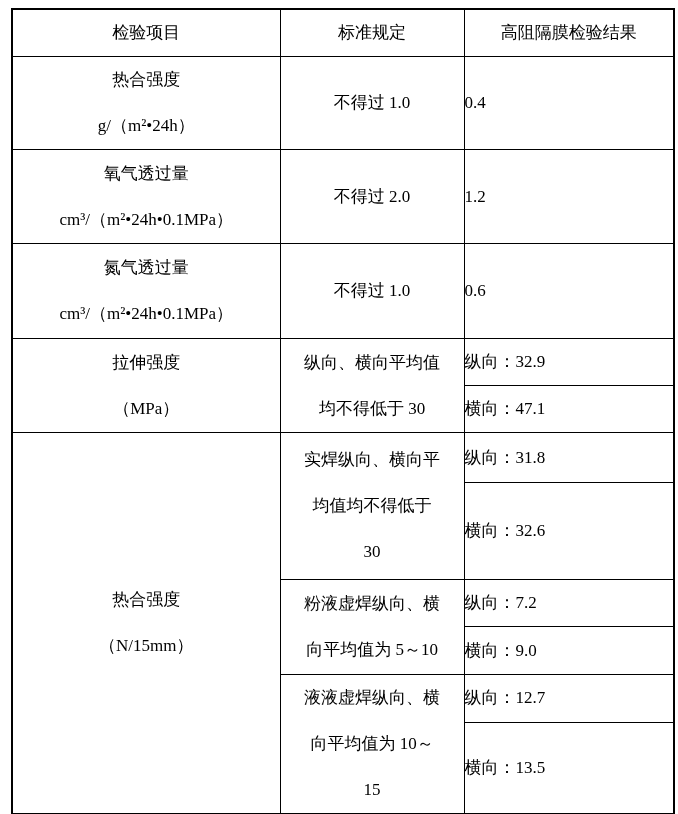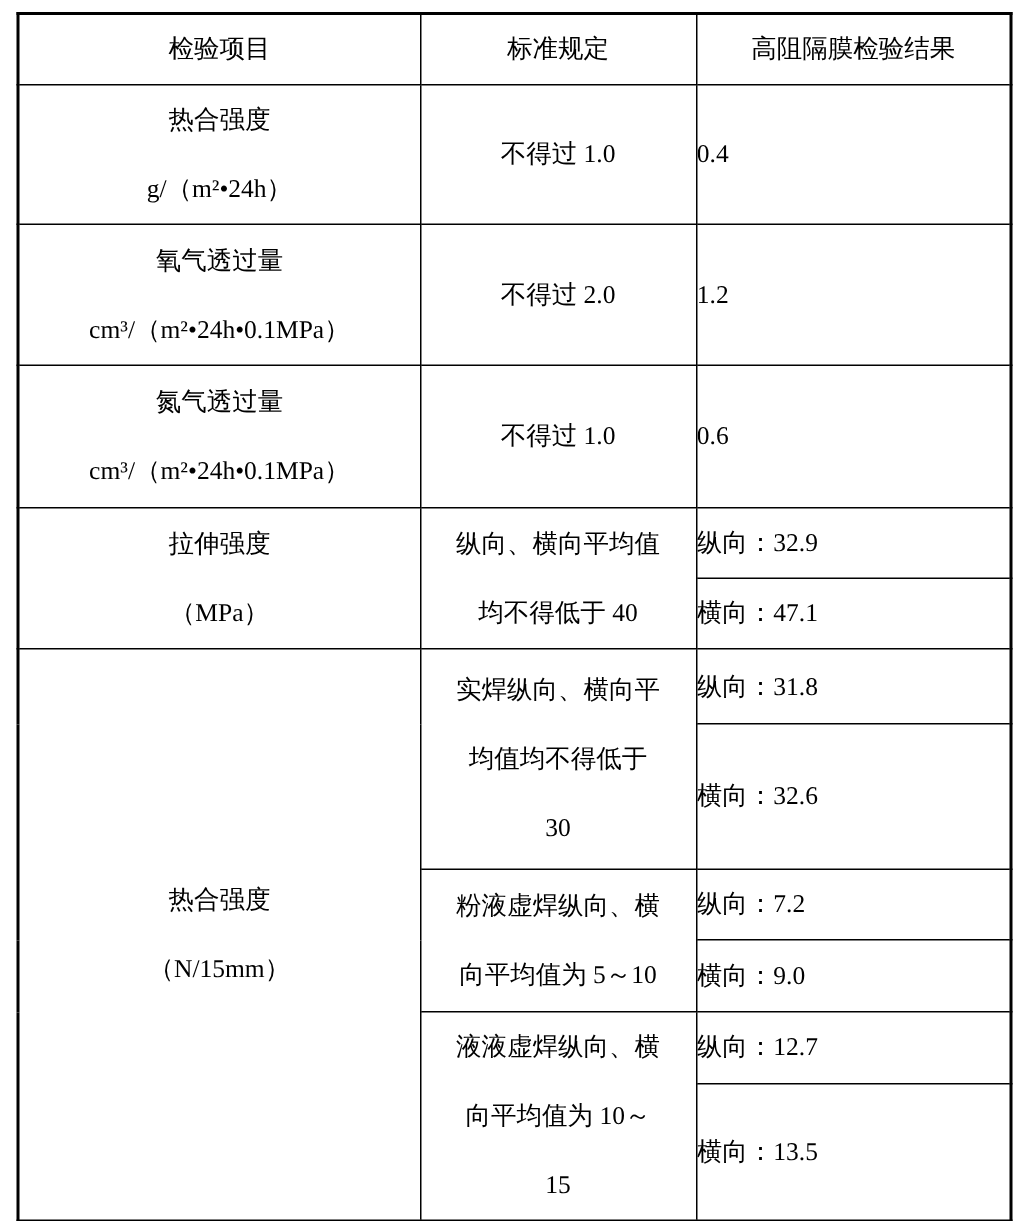--- a/index.html
+++ b/index.html
@@ -84,21 +84,21 @@
         <td class="item-cell">氮气透过量
 cm³/（m²•24h•0.1MPa）</td>
         <td class="standard-cell">不得过 1.0</td>
         <td class="result-cell">0.6</td>
       </tr>
 
       <tr style="height:46px">
         <td class="item-cell" rowspan="2">拉伸强度
 （MPa）</td>
         <td class="standard-cell" rowspan="2">纵向、横向平均值
-均不得低于 40</td>
+均不得低于 30</td>
         <td class="result-cell">纵向：32.9</td>
       </tr>
       <tr style="height:47px">
         <td class="result-cell">横向：47.1</td>
       </tr>
 
       <tr style="height:50px">
         <td class="item-cell" rowspan="6">热合强度
 （N/15mm）</td>
         <td class="standard-cell" rowspan="2">实焊纵向、横向平

